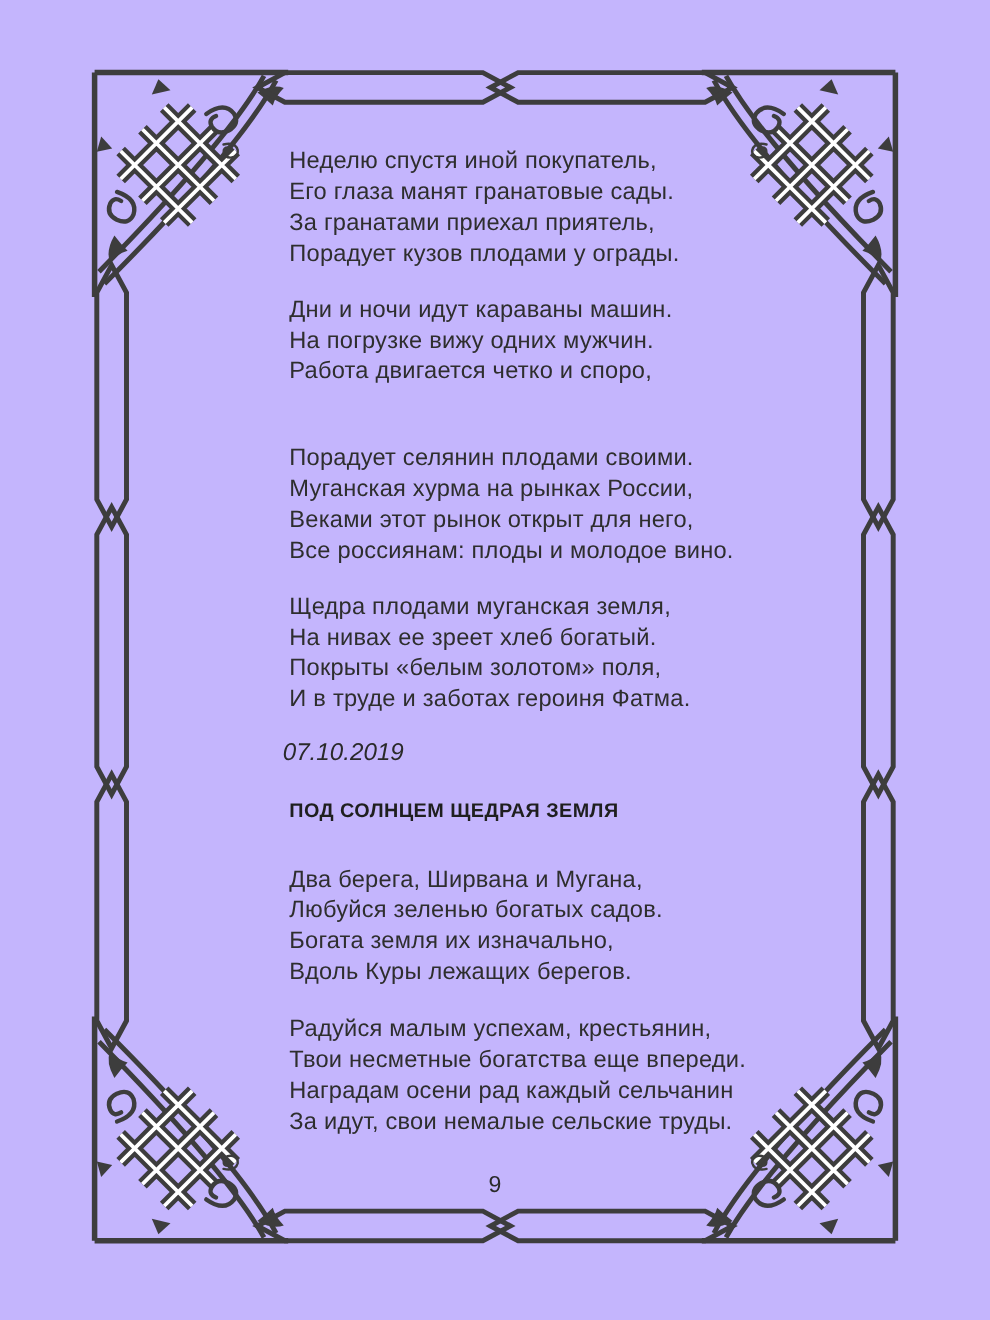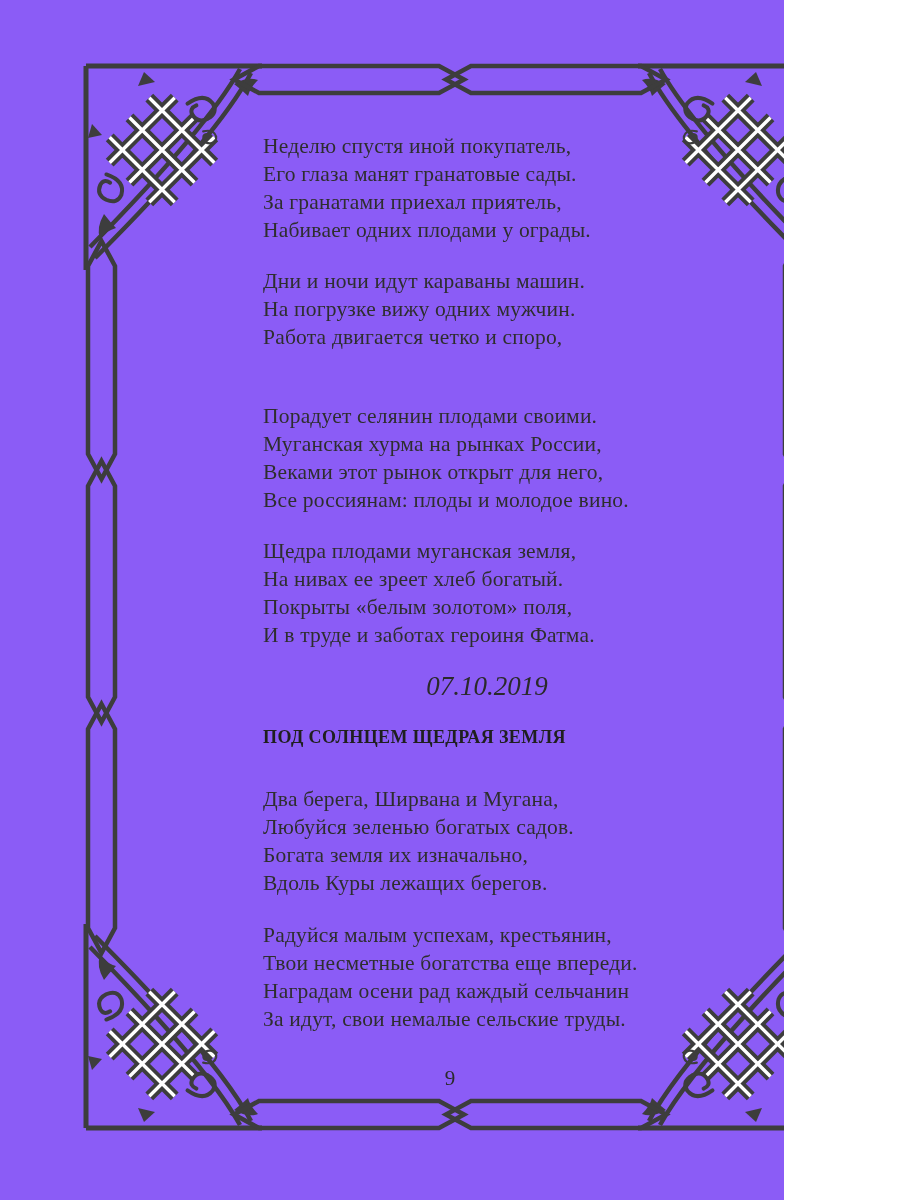--- a/index.html
+++ b/index.html
@@ -1,34 +1,34 @@
 <!DOCTYPE html>
 <html><head>
 <meta charset="utf-8">
 <style>
   html,body{margin:0;padding:0;background:#ffffff;}
   .page{
     position:relative;
-    width:784px;height:1200px;
-    background:#8b5cf6;
-    font-family:Liberation Serif, serif;
+    width:900px;height:1200px;
+    background:#c4b5fd;
+    font-family:Liberation Sans, sans-serif;
     color:#2e2e2e;
     overflow:hidden;
   }
   .border-svg{position:absolute;left:0;top:0;width:900px;height:1200px;}
   .bs{stroke:#3d3d3d;stroke-width:5;fill:none;stroke-linecap:butt;}
   .arc{stroke:#3d3d3d;stroke-width:4.5;fill:none;}
   .hex{stroke:#3d3d3d;stroke-width:4.5;fill:none;stroke-linejoin:miter;}
   .knot{stroke:#3d3d3d;stroke-width:11;fill:none;}
   .knotw{stroke:#ffffff;stroke-width:3.4;fill:none;}
   .curl{stroke:#3d3d3d;stroke-width:4;fill:none;stroke-linecap:round;}
   .leaf{fill:#3d3d3d;stroke:none;}
   .stanza{position:absolute;left:263px;width:520px;font-size:21.5px;line-height:28px;letter-spacing:.2px;}
   .line{white-space:nowrap;}
-  .date{position:absolute;left:246px;width:482px;top:671px;text-align:center;font-style:italic;font-size:27px;color:#2a2a2a;}
+  .date{position:absolute;left:257px;width:482px;top:671px;text-align:left;font-style:italic;font-size:22px;color:#2a2a2a;}
   .poem-title{position:absolute;left:263px;top:727px;font-weight:bold;font-size:18px;letter-spacing:.4px;color:#1f1f1f;white-space:nowrap;}
   .pagenum{position:absolute;left:0;top:1066px;width:900px;text-align:center;font-size:21px;color:#2a2a2a;}
 </style>
 </head>
 <body>
 
 <div class="page">
 
   <svg class="border-svg" viewBox="0 0 900 1200" aria-hidden="true">
     <defs>
@@ -72,21 +72,21 @@
 
     <path class="hex" d="M798.5,241 L785,266 V454 L798.5,479 L812,454 V266 Z"></path>
     <path class="hex" d="M798.5,461 L785,486 V697 L798.5,722 L812,697 V486 Z"></path>
     <path class="hex" d="M798.5,704 L785,729 V928 L798.5,953 L812,928 V729 Z"></path>
   </svg>
 
   <div class="stanza" style="top:132px">
     <div class="line">Неделю спустя иной покупатель,</div>
     <div class="line">Его глаза манят гранатовые сады.</div>
     <div class="line">За гранатами приехал приятель,</div>
-    <div class="line">Набивает одних плодами у ограды.</div>
+    <div class="line">Порадует кузов плодами у ограды.</div>
   </div>
 
   <div class="stanza" style="top:267px">
     <div class="line">Дни и ночи идут караваны машин.</div>
     <div class="line">На погрузке вижу одних мужчин.</div>
     <div class="line">Работа двигается четко и споро,</div>
   </div>
 
   <div class="stanza" style="top:402px">
     <div class="line">Порадует селянин плодами своими.</div>

